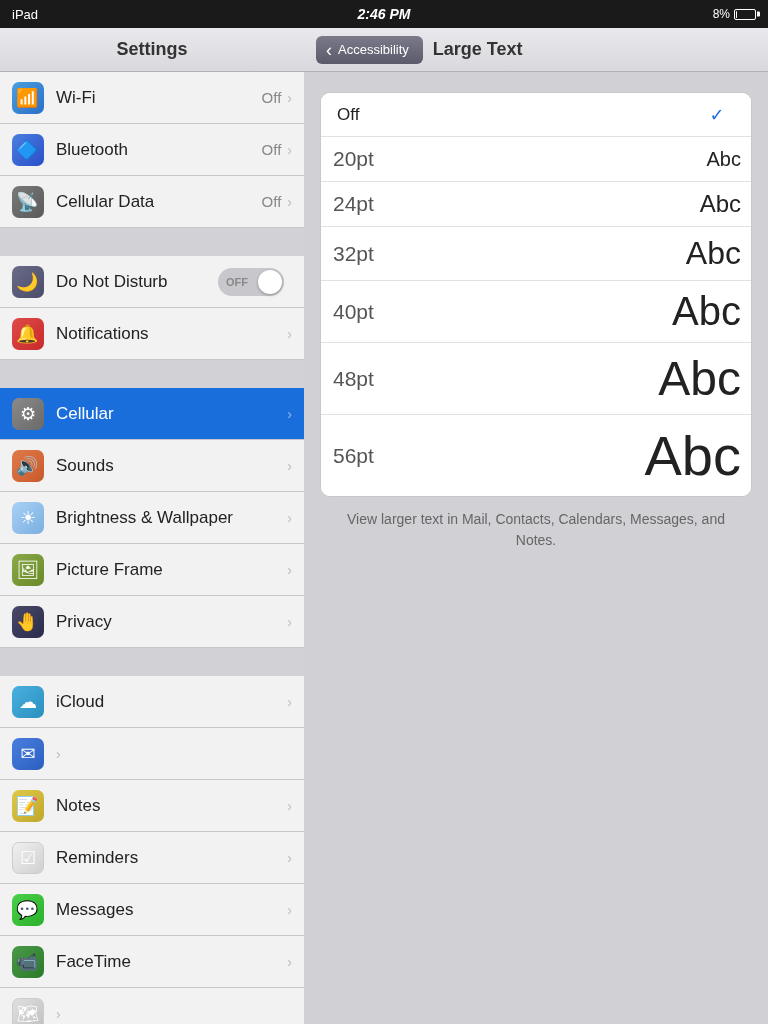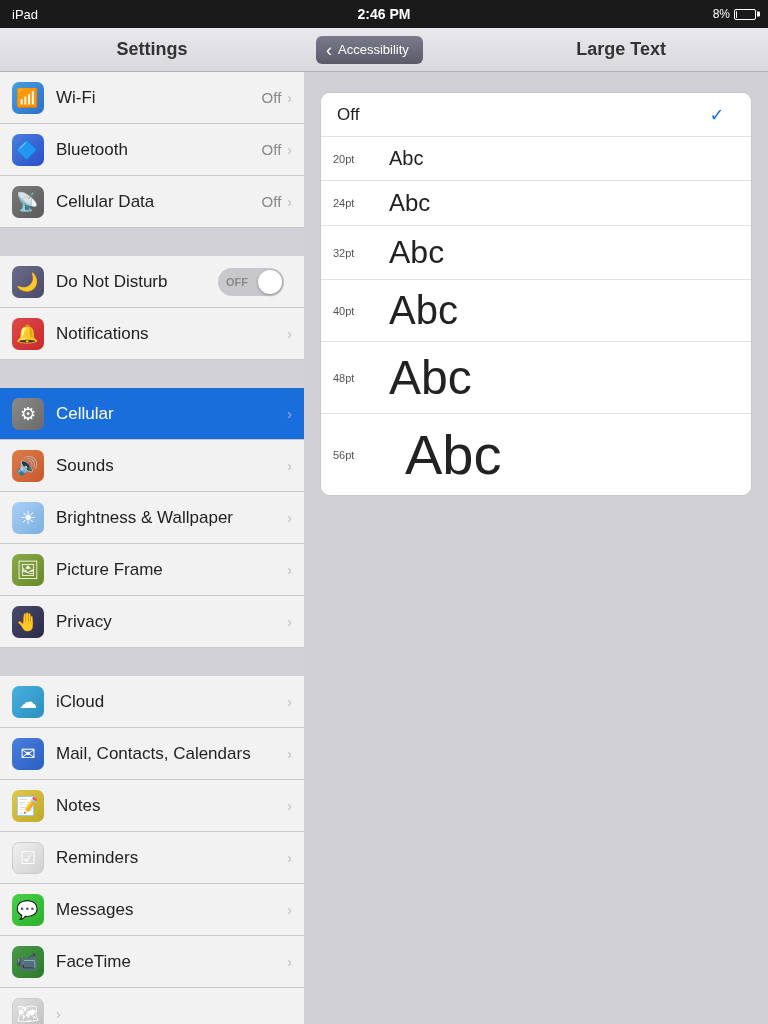--- a/index.html
+++ b/index.html
@@ -24,20 +24,21 @@
       font-size: 13px;
       font-weight: 500;
       position: relative;
     }
     #status-bar .time {
       position: absolute;
       left: 50%;
       transform: translateX(-50%);
       font-size: 14px;
       font-weight: bold;
+      font-style: italic;
     }
     #status-bar .battery {
       display: flex;
       align-items: center;
       gap: 4px;
       font-size: 12px;
     }
     .battery-icon {
       width: 22px;
       height: 11px;
@@ -209,21 +210,21 @@
     }
     .back-btn::before {
       content: '‹';
       font-size: 18px;
       line-height: 1;
       margin-right: 2px;
     }
 
     .right-title {
       flex: 1;
-      text-align: right;
+      text-align: left;
       font-size: 18px;
       font-weight: 600;
       color: #333;
       margin-right: 90px;
     }
 
     
     #content-area {
       padding: 20px 16px;
       flex: 1;
@@ -241,30 +242,31 @@
       align-items: center;
       border-bottom: 1px solid #e0e0e5;
       background: white;
       cursor: pointer;
       min-height: 44px;
     }
     .option-row:last-child { border-bottom: none; gap: 16px; }
 
     .option-size-label {
       width: 58px;
-      font-size: 11px;
+      font-size: 21px;
       color: #555;
       padding: 10px 12px;
       flex-shrink: 0;
     }
 
     .option-preview {
       flex: 1;
       padding: 8px 10px;
       color: #222;
+      text-align: right;
     }
 
     .option-check {
       width: 36px;
       text-align: center;
       color: #1a6edb;
       font-size: 18px;
     }
 
     .option-off-row {
@@ -391,21 +393,20 @@
           <span class="chevron">›</span>
         </div>
         <div class="section-gap"></div>
         <div class="settings-item">
           <div class="item-icon icon-icloud">☁</div>
           <span class="item-label">iCloud</span>
           <span class="chevron">›</span>
         </div>
         <div class="settings-item">
           <div class="item-icon icon-mail">✉</div>
-          <span class="item-label">Mail, Contacts, Calendars</span>
           <span class="chevron">›</span>
         </div>
         <div class="settings-item">
           <div class="item-icon icon-notes">📝</div>
           <span class="item-label">Notes</span>
           <span class="chevron">›</span>
         </div>
         <div class="settings-item">
           <div class="item-icon icon-reminders">☑</div>
           <span class="item-label">Reminders</span>
@@ -458,16 +459,17 @@
           </div>
           <div class="option-row">
             <span class="option-size-label">48pt</span>
             <span class="option-preview" style="font-size: 48px;">Abc</span>
           </div>
           <div class="option-row">
             <span class="option-size-label">56pt</span>
             <span class="option-preview" style="font-size: 56px;">Abc</span>
           </div>
         </div>
+      <div class="footnote">View larger text in Mail, Contacts, Calendars, Messages, and Notes.</div>
     </div>
   </div>
 
 </div>
 
 </body></html>

